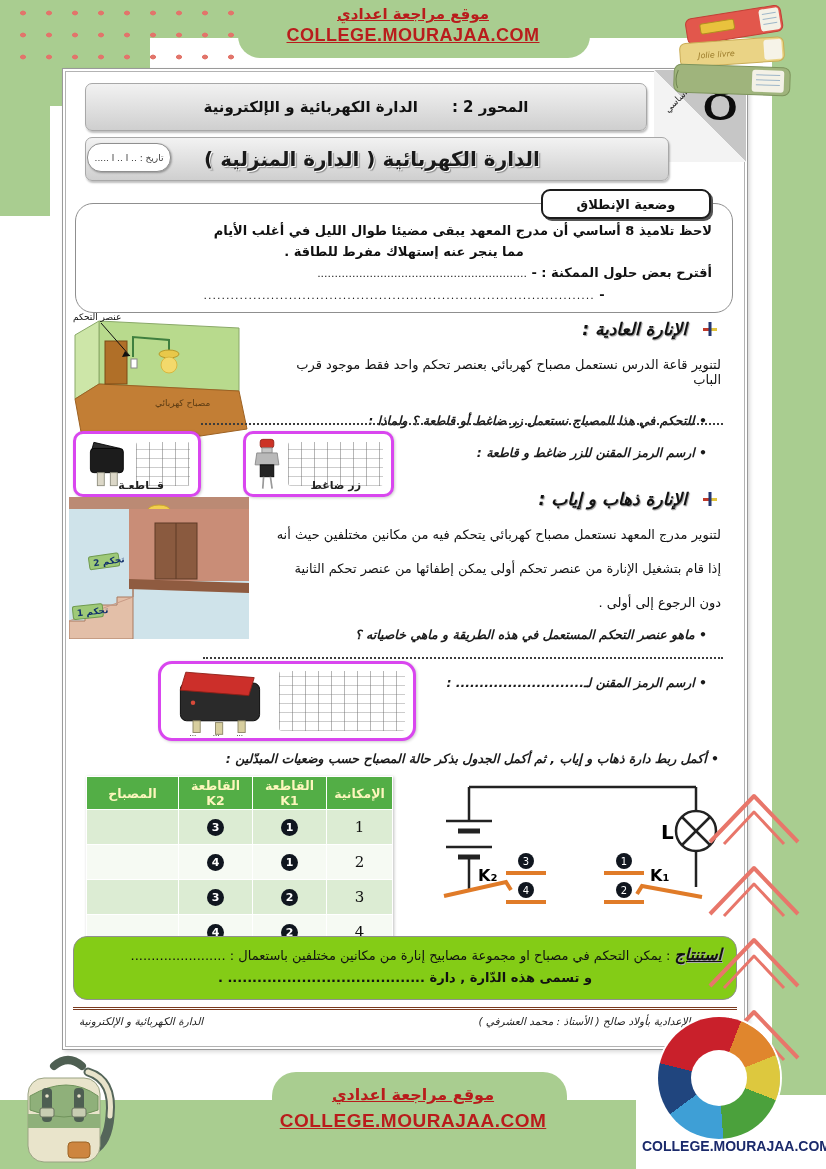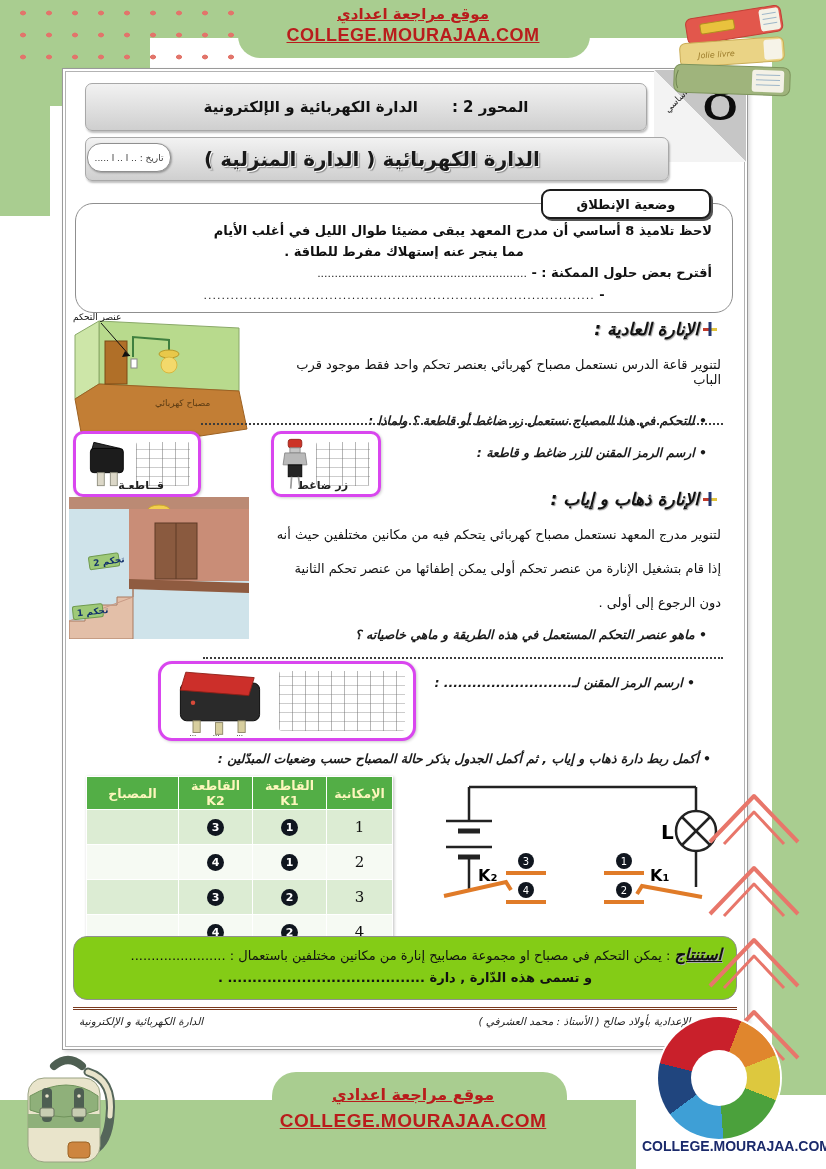--- a/index.html
+++ b/index.html
@@ -43,21 +43,21 @@
   .badge{left:478px;top:120px;width:166px;height:26px;background:#fff;border:2px solid #1c1c1c;border-radius:9px;
     display:flex;align-items:center;justify-content:center;font-size:13px;font-weight:bold;direction:rtl;
     box-shadow:2px 2px 0 #555;z-index:3;}
   .intro-box{left:12px;top:134px;width:658px;height:110px;border:1px solid #8f8f8f;border-radius:18px;
     direction:rtl;padding:16px 20px 0 20px;box-sizing:border-box;font-weight:bold;font-size:13px;line-height:21px;z-index:2;background:#fff;}
   .intro-l1{text-align:justify;}
   .intro-l2{text-align:center;}
   .intro-l3{text-align:right;}
   .intro-l4{text-align:center;}
   .dotstr{font-size:11px;letter-spacing:1px;color:#222;font-weight:normal;}
-  .sec-head{display:flex;align-items:center;gap:4px;direction:rtl;font-size:17px;font-weight:bold;font-style:italic;
+  .sec-head{display:flex;align-items:center;gap:16px;direction:rtl;font-size:17px;font-weight:bold;font-style:italic;
     text-shadow:1px 1px 1px #9a9a9a;}
   .para{direction:rtl;text-align:right;font-size:13px;}
   .bullet{direction:rtl;text-align:right;font-size:12.5px;font-style:italic;font-weight:bold;color:#1a1a1a;}
   .bullet::before{content:"• ";font-style:normal;}
   .ansline{border-bottom:2px dotted #3c3c3c;height:0;}
   .symb-box{background:#fff;border:3px solid #d946ef;border-radius:10px;box-shadow:1px 1px 3px rgba(0,0,0,.2);
     display:flex;align-items:center;padding:4px;box-sizing:border-box;position:absolute;}
   .symb-grid{flex:1;height:44px;margin:0 4px;border-radius:3px;
     background-image:repeating-linear-gradient(90deg,rgba(110,110,110,.5) 0 1px,transparent 1px 13px),
                      repeating-linear-gradient(0deg,rgba(110,110,110,.35) 0 1px,transparent 1px 9px);}
@@ -190,21 +190,21 @@
     <div class="symb-box" style="left:10px;top:362px;width:128px;height:66px;">
       <svg width="52" height="54" viewBox="0 0 60 56">
         <polygon points="16,3 46,10 42,22 13,14" fill="#2e2e2e" stroke="#000"></polygon>
         <rect x="12" y="10" width="38" height="28" rx="4" fill="#1c1c1c" stroke="#000"></rect>
         <rect x="20" y="38" width="8" height="15" fill="#dcd8c8" stroke="#8a8a7a"></rect>
         <rect x="35" y="38" width="8" height="15" fill="#dcd8c8" stroke="#8a8a7a"></rect>
       </svg>
       <div class="symb-grid"></div>
       <div class="symb-label" style="right:34px;">قــاطعـة</div>
     </div>
-    <div class="symb-box" style="left:208px;top:362px;width:110px;height:66px;">
+    <div class="symb-box" style="left:180px;top:362px;width:151px;height:66px;">
       <svg width="34" height="56" viewBox="0 0 40 62">
         <rect x="12" y="2" width="16" height="10" rx="3" fill="#cc3326" stroke="#8f1f16"></rect>
         <rect x="14" y="12" width="12" height="6" fill="#c6c6c6" stroke="#8a8a8a"></rect>
         <polygon points="8,18 32,18 34,32 6,32" fill="#b9b9b9" stroke="#848484"></polygon>
         <rect x="12" y="32" width="16" height="14" fill="#242424" stroke="#000"></rect>
         <line x1="16" y1="46" x2="15" y2="60" stroke="#9a9a9a" stroke-width="2"></line>
         <line x1="24" y1="46" x2="26" y2="60" stroke="#9a9a9a" stroke-width="2"></line>
       </svg>
       <div class="symb-grid"></div>
       <div class="symb-label" style="right:30px;">زر ضاغط</div>
@@ -239,37 +239,37 @@
         <rect x="4" y="108" width="30" height="13" rx="2" fill="#9ec978" stroke="#6f9a4e"></rect>
         <text x="8" y="118" font-size="9" font-weight="bold" fill="#12306b">تحكم 1</text>
       </g>
     </svg>
 
     <div class="abs para" style="right:26px;top:458px;width:445px;">لتنوير مدرج المعهد نستعمل مصباح كهربائي يتحكم فيه من مكانين مختلفين حيث أنه</div>
     <div class="abs para" style="right:26px;top:492px;width:445px;">إذا قام بتشغيل الإنارة من عنصر تحكم أولى يمكن إطفائها من عنصر تحكم الثانية</div>
     <div class="abs para" style="right:26px;top:526px;width:445px;">دون الرجوع إلى أولى .</div>
     <div class="abs bullet" style="right:40px;top:558px;width:480px;">ماهو عنصر التحكم المستعمل في هذه الطريقة و ماهي خاصياته ؟</div>
     <div class="abs ansline" style="left:140px;top:588px;width:520px;"></div>
-    <div class="abs bullet" style="right:52px;top:606px;width:330px;">ارسم الرمز المقنن لـ........................... :</div>
+    <div class="abs bullet" style="right:40px;top:606px;width:330px;">ارسم الرمز المقنن لـ........................... :</div>
 
     <div class="symb-box" style="left:95px;top:592px;width:258px;height:80px;border-radius:14px;">
       <svg width="110" height="72" viewBox="0 0 120 80">
         <rect x="16" y="20" width="88" height="42" rx="7" fill="#2a2a2a" stroke="#000"></rect>
         <polygon points="22,8 98,14 92,34 16,28" fill="#cc2f2a" stroke="#8f1f16"></polygon>
         <circle cx="30" cy="42" r="2.5" fill="#d84a3a"></circle>
         <rect x="30" y="62" width="8" height="13" fill="#d8cf9f" stroke="#8a8464"></rect>
         <rect x="55" y="64" width="8" height="13" fill="#d8cf9f" stroke="#8a8464"></rect>
         <rect x="80" y="62" width="8" height="13" fill="#d8cf9f" stroke="#8a8464"></rect>
         <text x="26" y="79" font-size="8" fill="#333">...</text>
           <text x="52" y="79" font-size="8" fill="#333">...</text>
           <text x="78" y="79" font-size="8" fill="#333">...</text>
       </svg>
       <div class="symb-grid" style="height:60px;"></div>
     </div>
-    <div class="abs bullet" style="right:36px;top:682px;width:600px;">أكمل ربط دارة ذهاب و إياب , ثم أكمل الجدول بذكر حالة المصباح حسب وضعيات المبدّلين :</div>
+    <div class="abs bullet" style="right:28px;top:682px;width:600px;">أكمل ربط دارة ذهاب و إياب , ثم أكمل الجدول بذكر حالة المصباح حسب وضعيات المبدّلين :</div>
 
     <table class="poss-table">
       <colgroup>
           <col style="width:66px">
           <col style="width:74px">
           <col style="width:74px">
           <col style="width:92px">
         </colgroup>
       <thead>
         <tr>

